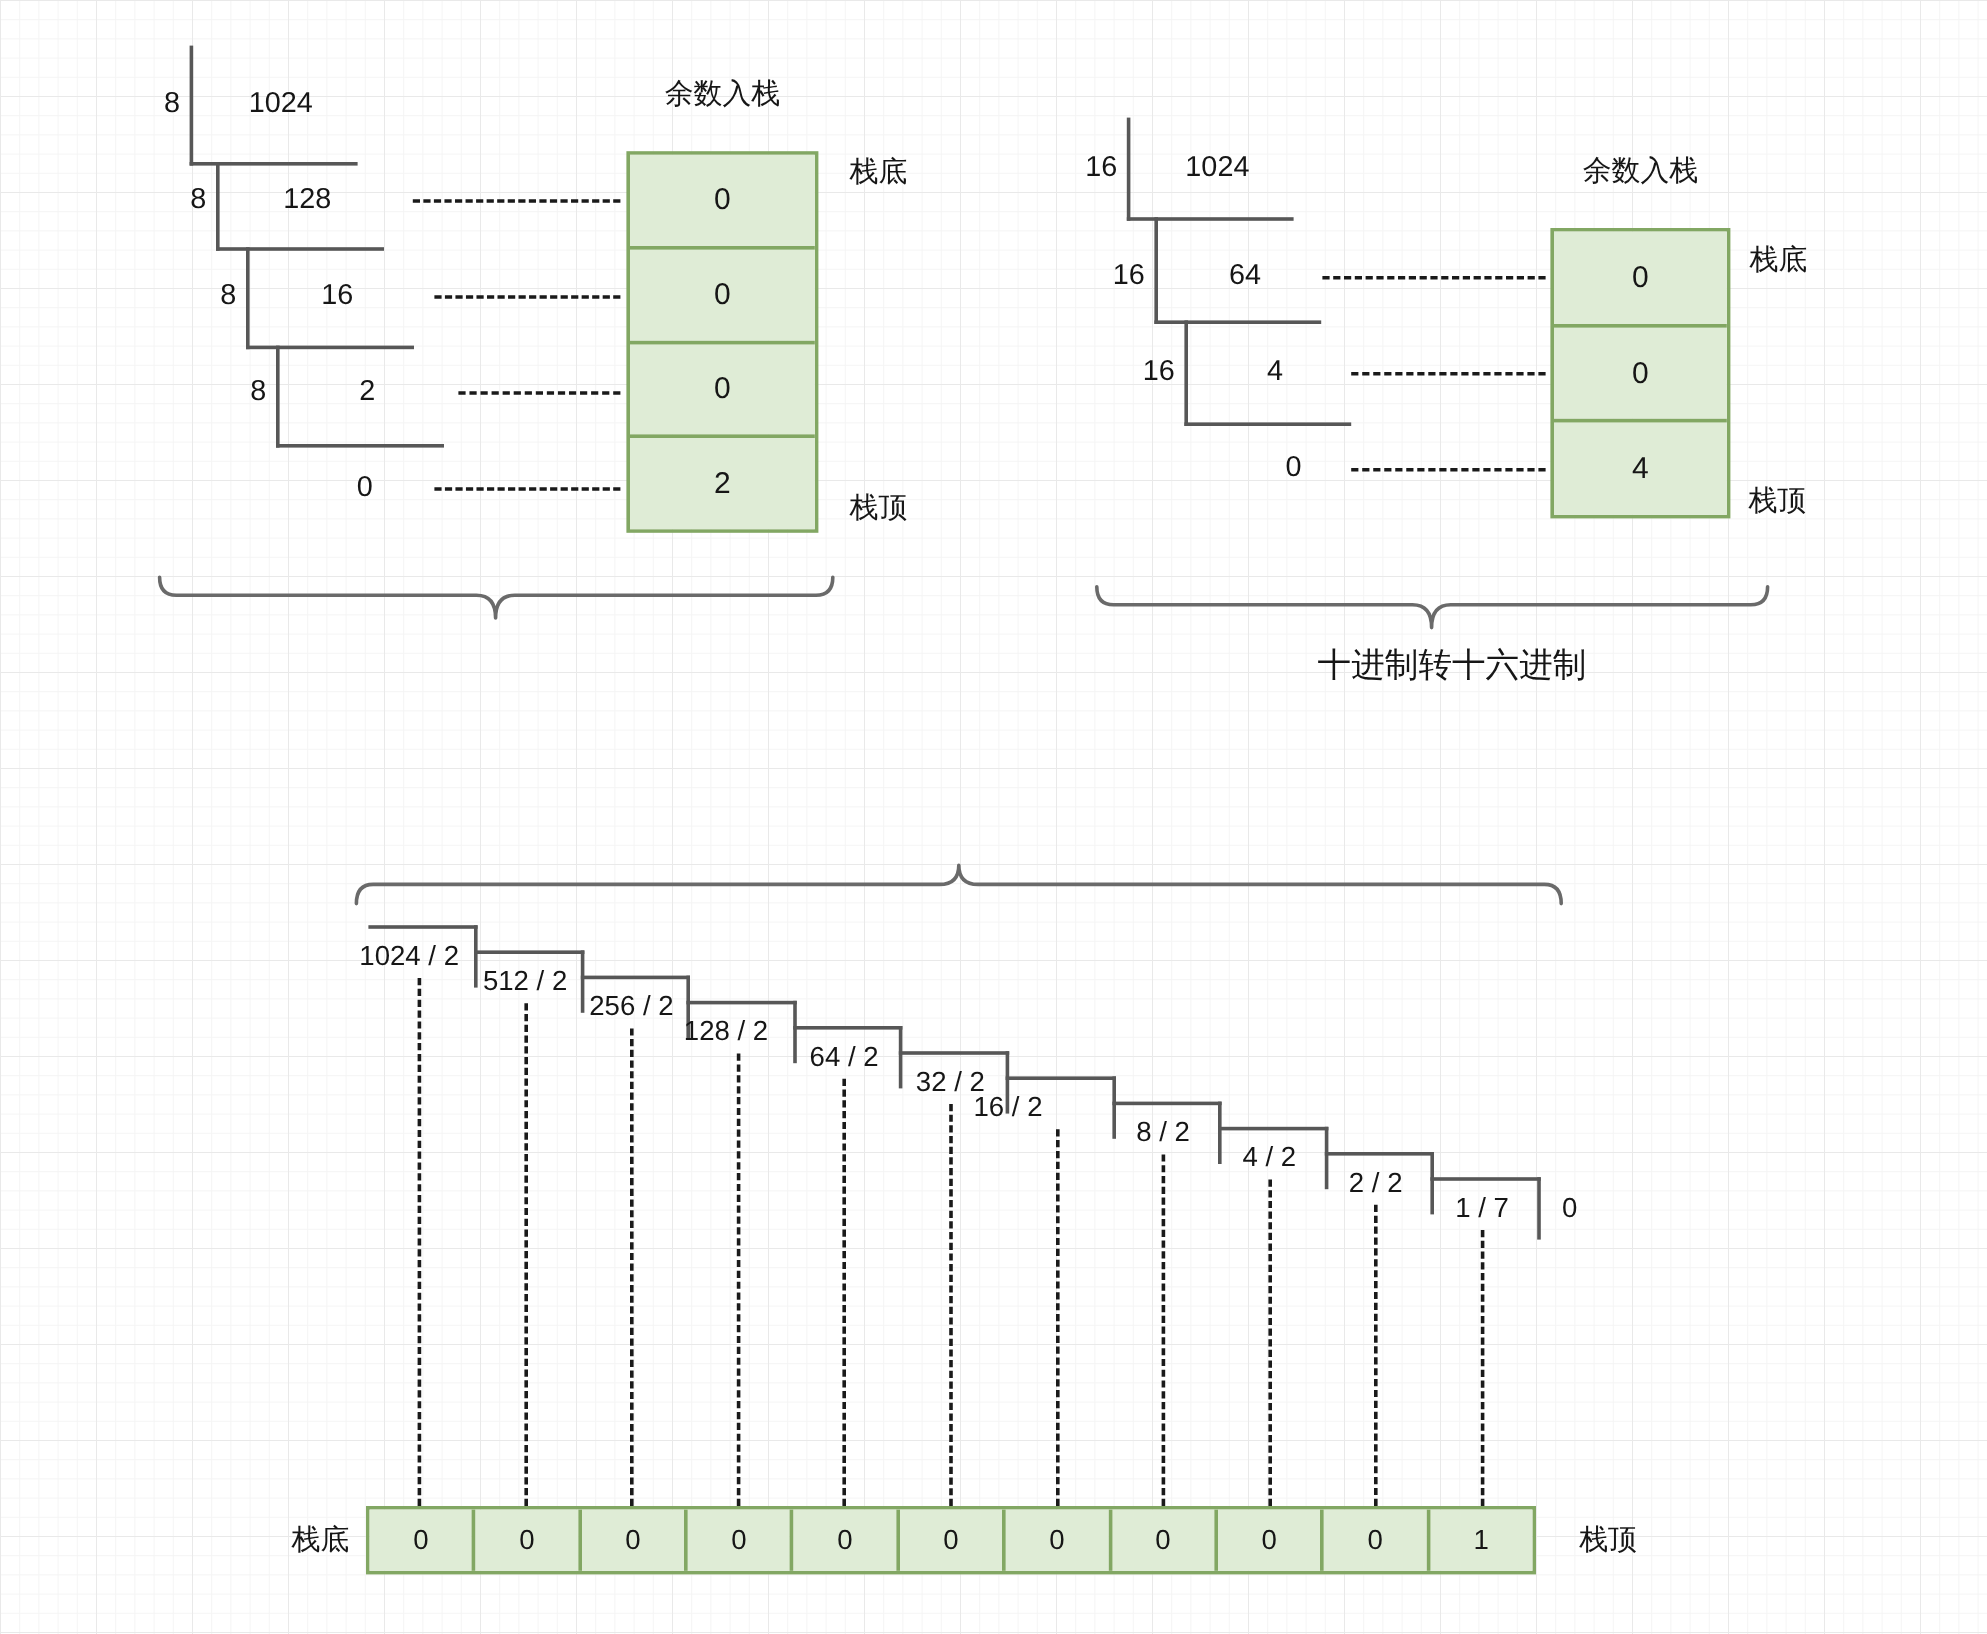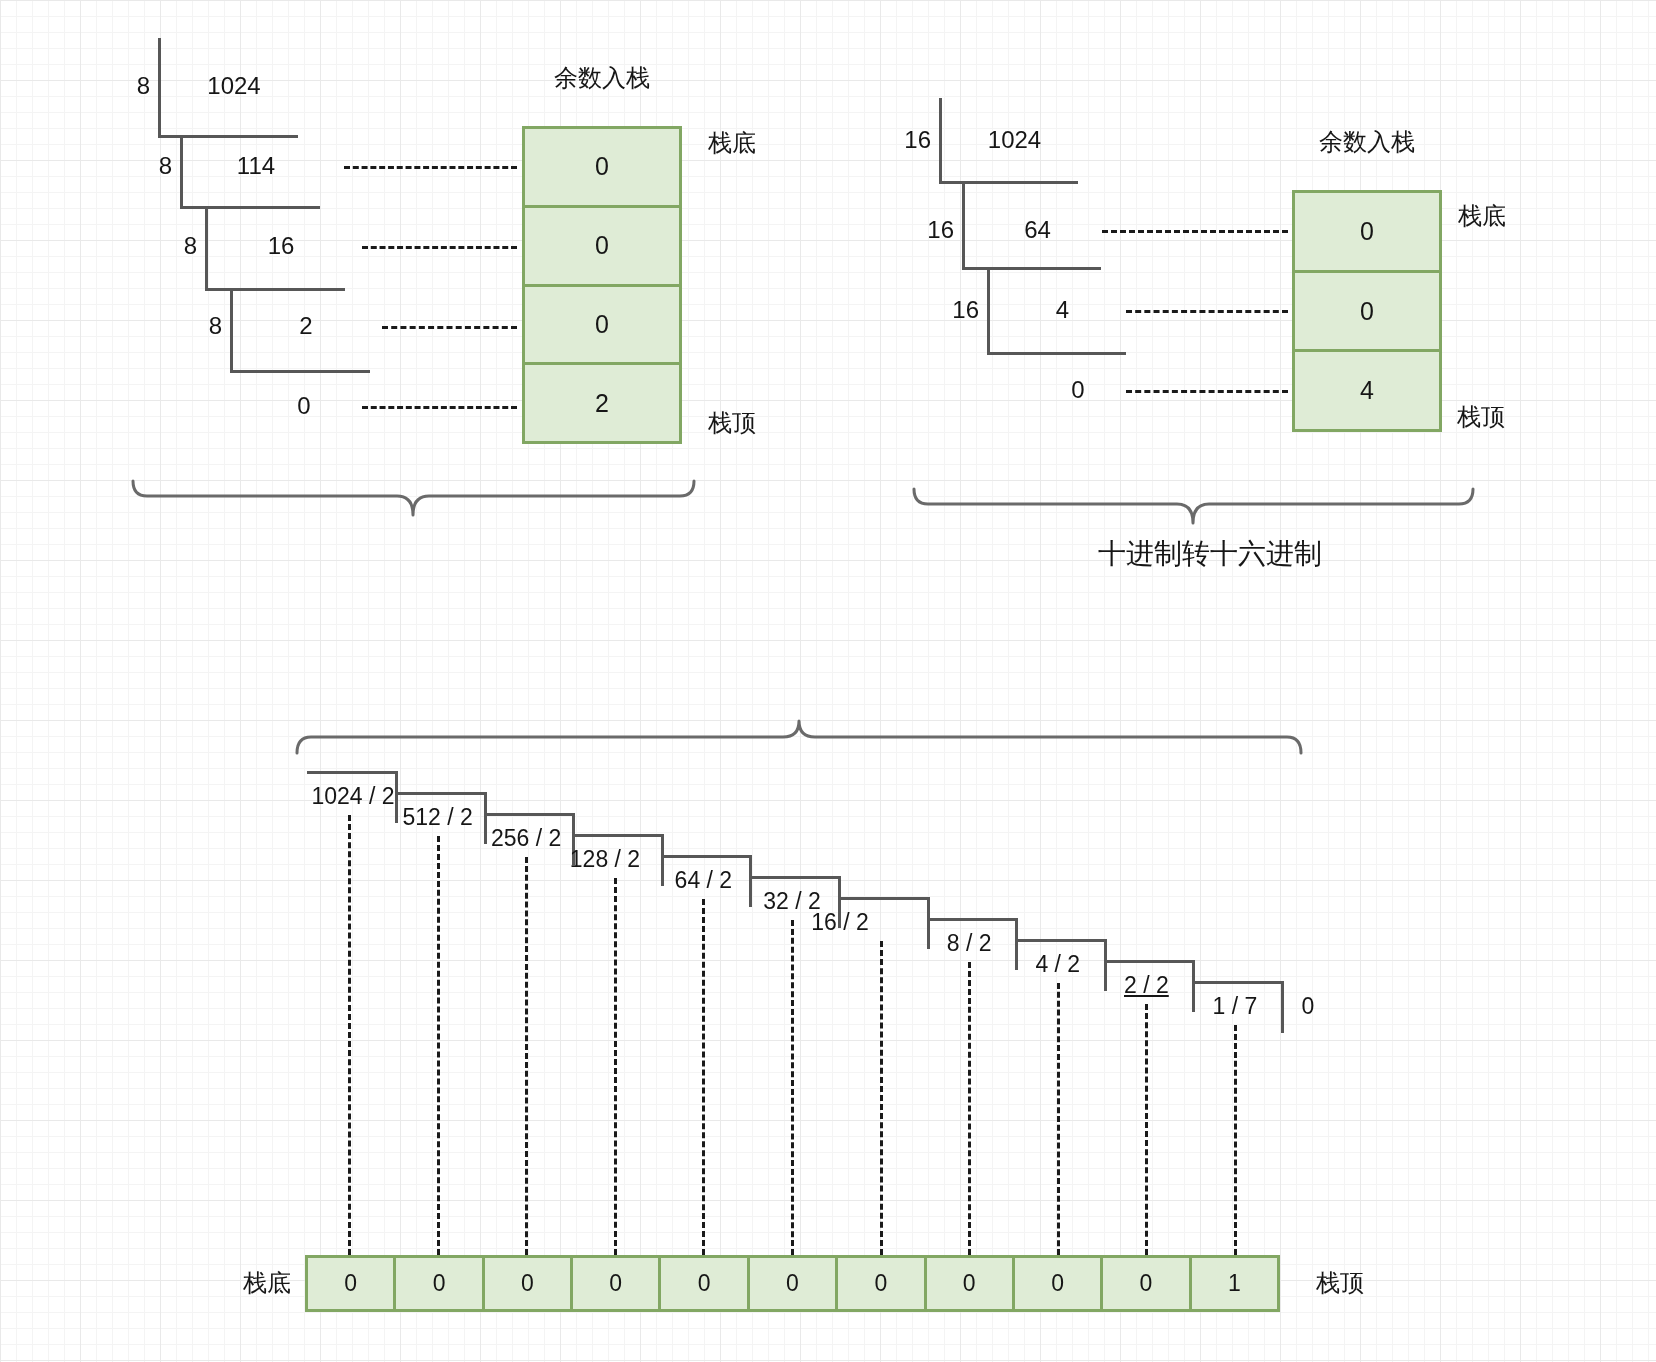--- a/index.html
+++ b/index.html
@@ -90,21 +90,21 @@
       <div class="cell">1</div>
     </div>
 
 <div class="vline" style="left:158px;top:38px;height:100px;"></div>
     <div class="hline" style="left:158px;top:135px;width:140px;"></div>
     <div class="num right" style="left:96px;top:70px;width:54px;height:32px;">8</div>
     <div class="num" style="left:170px;top:70px;width:128px;height:32px;">1024</div>
     <div class="vline" style="left:180px;top:135px;height:74px;"></div>
     <div class="hline" style="left:180px;top:206px;width:140px;"></div>
     <div class="num right" style="left:118px;top:150px;width:54px;height:32px;">8</div>
-    <div class="num" style="left:192px;top:150px;width:128px;height:32px;">114</div>
+    <div class="num" style="left:192px;top:150px;width:128px;height:32px;">128</div>
     <div class="vline" style="left:205px;top:206px;height:85px;"></div>
     <div class="hline" style="left:205px;top:288px;width:140px;"></div>
     <div class="num right" style="left:143px;top:230px;width:54px;height:32px;">8</div>
     <div class="num" style="left:217px;top:230px;width:128px;height:32px;">16</div>
     <div class="vline" style="left:230px;top:288px;height:85px;"></div>
     <div class="hline" style="left:230px;top:370px;width:140px;"></div>
     <div class="num right" style="left:168px;top:310px;width:54px;height:32px;">8</div>
     <div class="num" style="left:242px;top:310px;width:128px;height:32px;">2</div>
     <div class="hdash" style="left:344px;top:166px;width:173px;"></div>
     <div class="hdash" style="left:362px;top:246px;width:155px;"></div>
@@ -120,21 +120,21 @@
     <div class="num" style="left:974px;top:214px;width:127px;height:32px;">64</div>
     <div class="vline" style="left:987px;top:267px;height:88px;"></div>
     <div class="hline" style="left:987px;top:352px;width:139px;"></div>
     <div class="num right" style="left:925px;top:294px;width:54px;height:32px;">16</div>
     <div class="num" style="left:999px;top:294px;width:127px;height:32px;">4</div>
     <div class="hdash" style="left:1102px;top:230px;width:186px;"></div>
     <div class="hdash" style="left:1126px;top:310px;width:162px;"></div>
     <div class="hdash" style="left:1126px;top:390px;width:162px;"></div>
     <div class="hline" style="left:307px;top:771px;width:91px;"></div>
     <div class="vline" style="left:395px;top:771px;height:52px;"></div>
-    <div class="steplabel" style="left:298px;top:781px;width:110px;height:30px;">1024 / 2</div>
+    <div class="steplabel" style="left:286px;top:781px;width:110px;height:30px;">1024 / 2</div>
     <div class="vdash" style="left:348px;top:815px;height:440px;"></div>
     <div class="hline" style="left:395px;top:792px;width:91.60000000000002px;"></div>
     <div class="vline" style="left:483.6px;top:792px;height:52px;"></div>
     <div class="steplabel" style="left:382.6px;top:802px;width:110px;height:30px;">512 / 2</div>
     <div class="vdash" style="left:437px;top:836px;height:419px;"></div>
     <div class="hline" style="left:483.6px;top:813px;width:91.60000000000002px;"></div>
     <div class="vline" style="left:572.2px;top:813px;height:52px;"></div>
     <div class="steplabel" style="left:471.20000000000005px;top:823px;width:110px;height:30px;">256 / 2</div>
     <div class="vdash" style="left:525px;top:857px;height:398px;"></div>
     <div class="hline" style="left:572.2px;top:834px;width:91.59999999999991px;"></div>
@@ -156,19 +156,19 @@
     <div class="hline" style="left:926.5999999999999px;top:918px;width:91.60000000000002px;"></div>
     <div class="vline" style="left:1015.1999999999999px;top:918px;height:52px;"></div>
     <div class="steplabel" style="left:914.1999999999999px;top:928px;width:110px;height:30px;text-align:right;">8 / 2</div>
     <div class="vdash" style="left:968px;top:962px;height:293px;"></div>
     <div class="hline" style="left:1015.1999999999999px;top:939px;width:91.60000000000002px;"></div>
     <div class="vline" style="left:1103.8px;top:939px;height:52px;"></div>
     <div class="steplabel" style="left:1002.8px;top:949px;width:110px;height:30px;">4 / 2</div>
     <div class="vdash" style="left:1057px;top:983px;height:272px;"></div>
     <div class="hline" style="left:1103.8px;top:960px;width:91.60000000000014px;"></div>
     <div class="vline" style="left:1192.4px;top:960px;height:52px;"></div>
-    <div class="steplabel" style="left:1091.4px;top:970px;width:110px;height:30px;text-decoration:underline;">2 / 2</div>
+    <div class="steplabel" style="left:1091.4px;top:970px;width:110px;height:30px;">2 / 2</div>
     <div class="vdash" style="left:1145px;top:1004px;height:251px;"></div>
     <div class="hline" style="left:1192.4px;top:981px;width:91.59999999999991px;"></div>
     <div class="vline" style="left:1281px;top:981px;height:52px;"></div>
     <div class="steplabel" style="left:1180px;top:991px;width:110px;height:30px;">1 / 7</div>
     <div class="vdash" style="left:1234px;top:1025px;height:230px;"></div>
   </div>
 
 </body></html>

